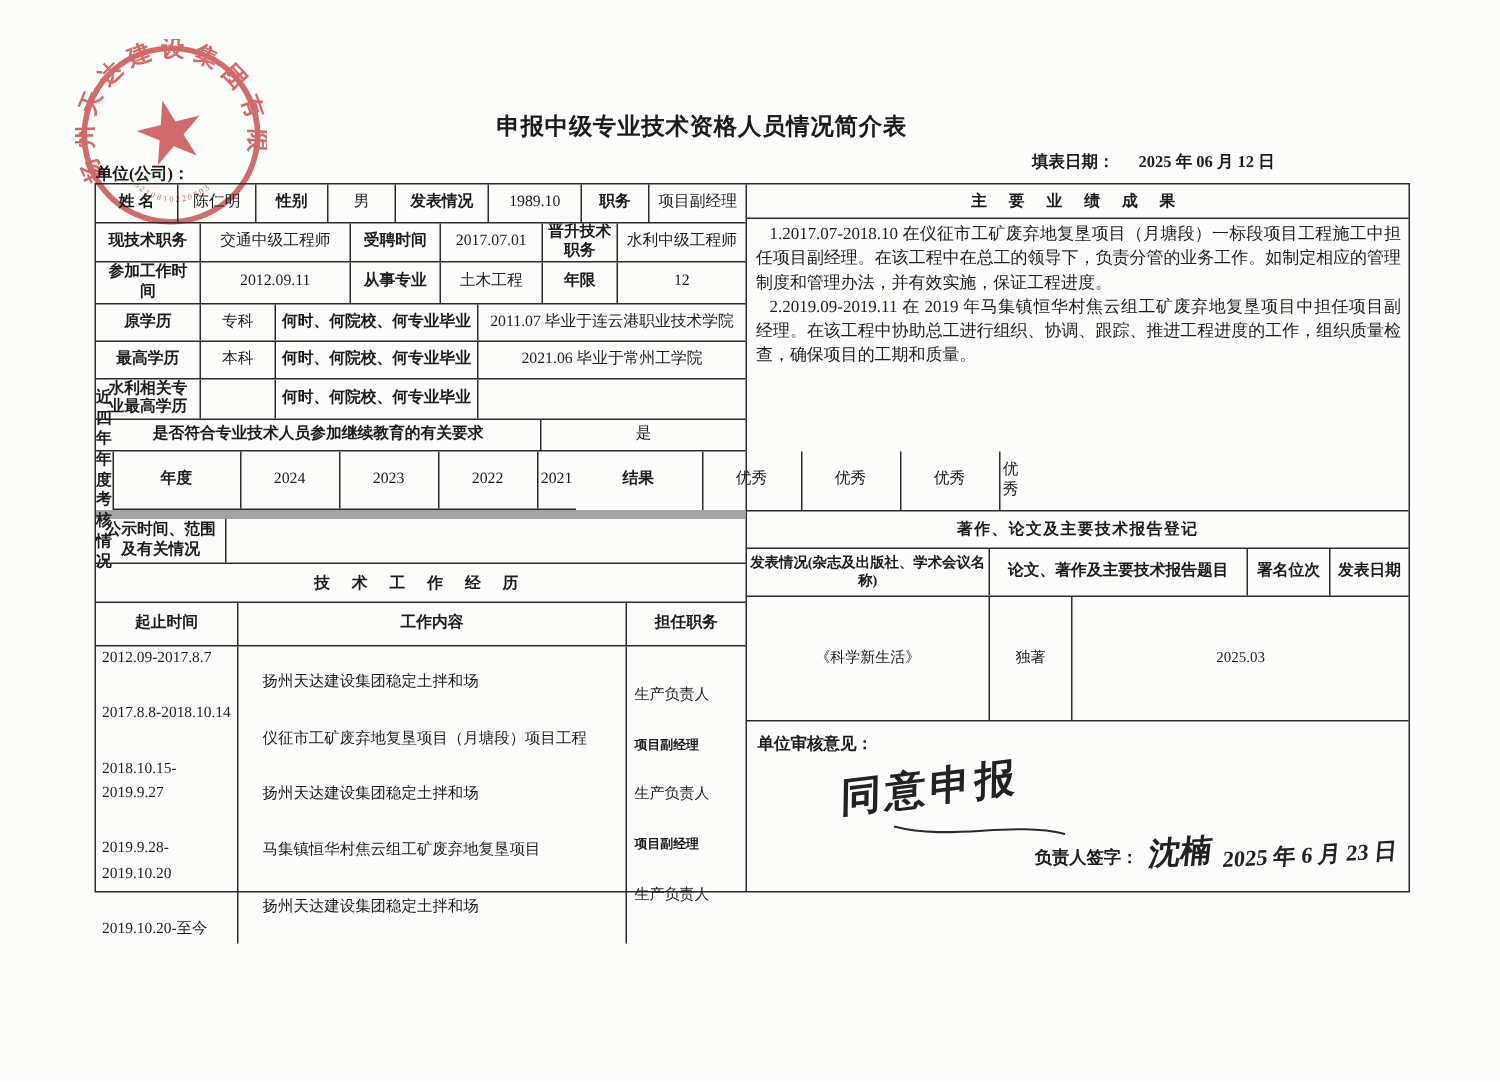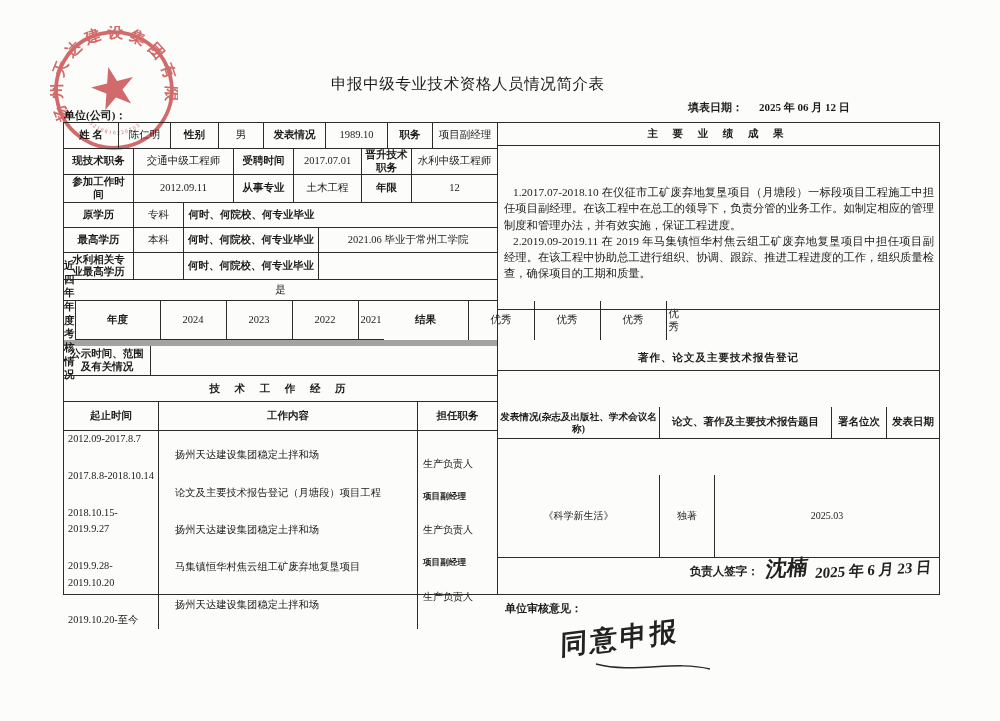--- a/index.html
+++ b/index.html
@@ -1,32 +1,32 @@
 <!DOCTYPE html>
 <html><head>
 <meta charset="utf-8">
 <style>
   html,body { margin:0; padding:0; background:#ffffff; }
   .sheet {
     position:relative; width:1000px; height:721px; background:#fcfcfb;
     font-family:"Liberation Serif", serif; color:#1b1b1b; overflow:hidden;
   }
-  .doc-title { position:absolute; left:331px; top:74px; font-size:15.5px; font-weight:normal; letter-spacing:0.6px; }
+  .doc-title { position:absolute; left:331px; top:74px; font-size:15.5px; font-weight:bold; letter-spacing:0.6px; }
   .fill-date { position:absolute; left:688px; top:100px; font-size:11px; font-weight:bold; display:flex; gap:16px; }
   .company-line { position:absolute; left:64px; top:108px; font-size:11px; font-weight:bold; }
 
   .stamp { position:absolute; left:50px; top:26px; width:128px; height:128px; mix-blend-mode:multiply; opacity:.88; }
 
   .grid {
     position:absolute; left:63px; top:122px; width:877px; height:473px;
     display:flex; border:1.4px solid #2b2b2b; box-sizing:border-box; font-size:10.5px;
   }
   .grid * { box-sizing:border-box; }
   .half-left  { width:434px; border-right:1.4px solid #2b2b2b; display:flex; flex-direction:column; }
-  .half-right { flex:1; display:flex; flex-direction:column;gap:36px; }
+  .half-right { flex:1; display:flex; flex-direction:column; }
 
   .tr { display:flex; border-bottom:1px solid #2b2b2b; flex-shrink:0; }
   .td { border-right:1px solid #2b2b2b; display:flex; align-items:center; justify-content:center;
         text-align:center; white-space:pre-line; line-height:1.15; padding:1px 2px; overflow:hidden; }
   .td:last-child { border-right:none; }
   .lb { font-weight:bold; }
 
   .h26{height:26px}.h28{height:28px}.h25{height:25px}.h27{height:27px}
   .h21{height:21px}.h30{height:30px}.h29{height:29px}
 
@@ -135,38 +135,40 @@
         <div class="td lb" style="width:60px">从事专业</div>
         <div class="td" style="width:68px">土木工程</div>
         <div class="td lb" style="width:50px">年限</div>
         <div class="td" style="flex:1">12</div>
       </div>
 
       <div class="tr h25">
         <div class="td lb" style="width:70px">原学历</div>
         <div class="td" style="width:50px">专科</div>
         <div class="td lb" style="width:135px">何时、何院校、何专业毕业</div>
+        <div class="td" style="flex:1">2011.07 毕业于连云港职业技术学院</div>
       </div>
 
       <div class="tr h25">
         <div class="td lb" style="width:70px">最高学历</div>
         <div class="td" style="width:50px">本科</div>
         <div class="td lb" style="width:135px">何时、何院校、何专业毕业</div>
         <div class="td" style="flex:1">2021.06 毕业于常州工学院</div>
       </div>
 
       <div class="tr h27">
         <div class="td lb" style="width:70px">水利相关专
 业最高学历</div>
         <div class="td" style="width:50px"></div>
         <div class="td lb" style="width:135px">何时、何院校、何专业毕业</div>
         <div class="td" style="flex:1"></div>
       </div>
 
       <div class="tr h21">
+        <div class="td lb" style="width:297px">是否符合专业技术人员参加继续教育的有关要求</div>
         <div class="td" style="flex:1">是</div>
       </div>
 
       <div class="appr">
         <div class="appr-label">近四年
 年度考核情况</div>
         <div class="appr-grid">
           <div class="appr-row">
             <div class="td lb" style="width:85px">年度</div>
             <div class="td" style="width:66px">2024</div>
@@ -201,21 +203,21 @@
       <div class="work-body">
         <div class="stack col-period">
           <div>2012.09-2017.8.7</div>
           <div>2017.8.8-2018.10.14</div>
           <div>2018.10.15-2019.9.27</div>
           <div>2019.9.28-2019.10.20</div>
           <div>2019.10.20-至今</div>
         </div>
         <div class="stack col-content">
           <div>扬州天达建设集团稳定土拌和场</div>
-          <div>论文及主要技术报告登记（月塘段）项目工程</div>
+          <div>仪征市工矿废弃地复垦项目（月塘段）项目工程</div>
           <div>扬州天达建设集团稳定土拌和场</div>
           <div>马集镇恒华村焦云组工矿废弃地复垦项目</div>
           <div>扬州天达建设集团稳定土拌和场</div>
         </div>
         <div class="stack col-pos">
           <div>生产负责人</div>
           <div>项目副经理</div>
           <div>生产负责人</div>
           <div>项目副经理</div>
           <div>生产负责人</div>

